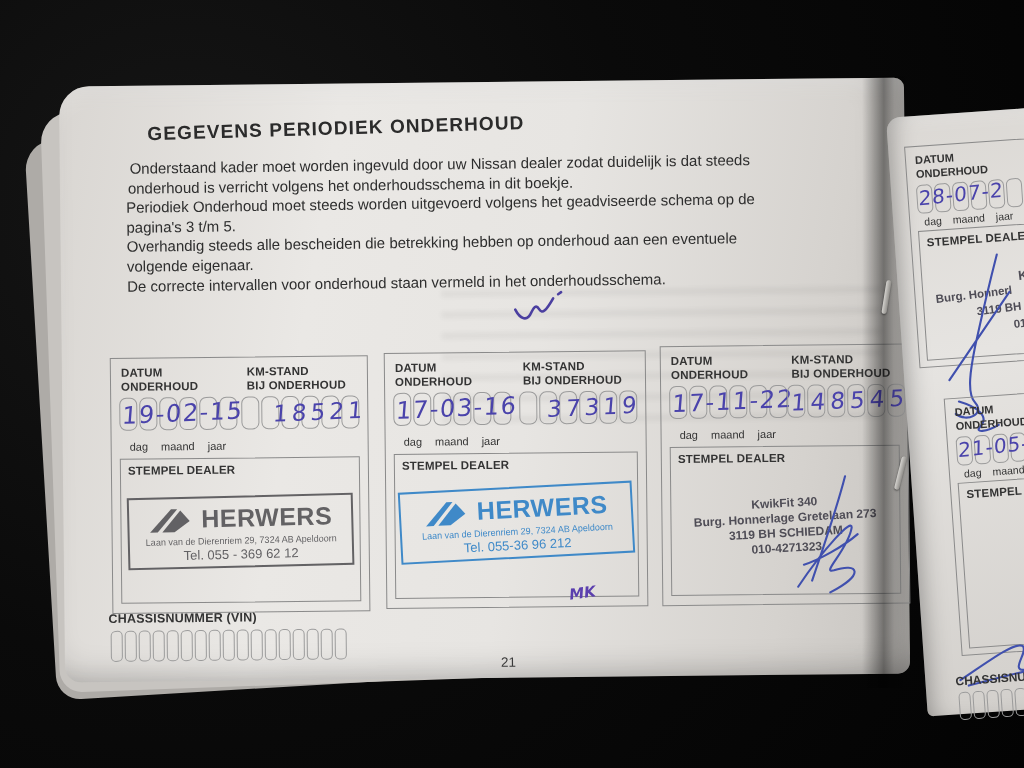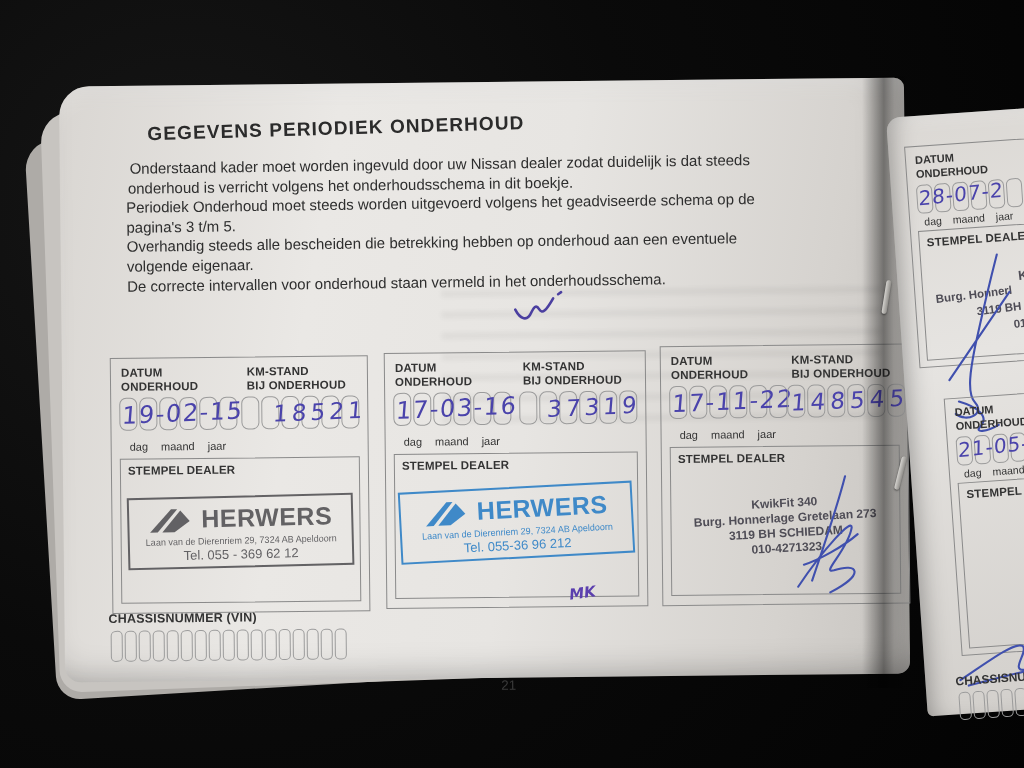--- a/index.html
+++ b/index.html
@@ -65,21 +65,21 @@
   .kwikfit{margin-top:32px;text-align:center;transform:rotate(-2.5deg);
     color:var(--stamp-kwikfit);font-weight:bold;line-height:15px;}
   .kwikfit div{font-size:12px;white-space:nowrap;}
   .kf-sig{position:absolute;right:16px;top:22px;}
   .mk-note{position:absolute;left:182px;top:232px;font-size:15px;font-weight:bold;font-style:italic;
     color:var(--note-color);transform:rotate(-7deg);font-family:"DejaVu Sans",sans-serif;}
   
   .vin-label{left:44px;top:526px;font-size:12.5px;font-weight:bold;color:#333;letter-spacing:0.2px;}
   .vin-cells{left:46px;top:545px;display:flex;gap:2.5px;}
   .vin-cell{width:11.5px;height:31px;border:1px solid #9b9b9b;border-radius:5px;box-sizing:border-box;}
-  .page-number{left:436px;top:596px;font-size:13.5px;color:#3a3a3a;}
+  .page-number{left:436px;top:573px;font-size:13.5px;color:#3a3a3a;}
   
   .spine{left:862px;top:76px;width:52px;height:612px;
     background:linear-gradient(to right,rgba(0,0,0,0) 0%,rgba(0,0,0,0.42) 42%,rgba(0,0,0,0.18) 62%,rgba(0,0,0,0) 100%);}
   .staple{width:5px;height:34px;border-radius:3px;
     background:linear-gradient(to right,#d4d2ce,#908e8a);box-shadow:0 1px 2px rgba(0,0,0,0.5);}
   .staple1{left:884px;top:280px;transform:rotate(9deg);}
   .staple2{left:898px;top:456px;transform:rotate(14deg);}
   
   .right-page{
     left:886px;top:118px;width:175px;height:600px;

